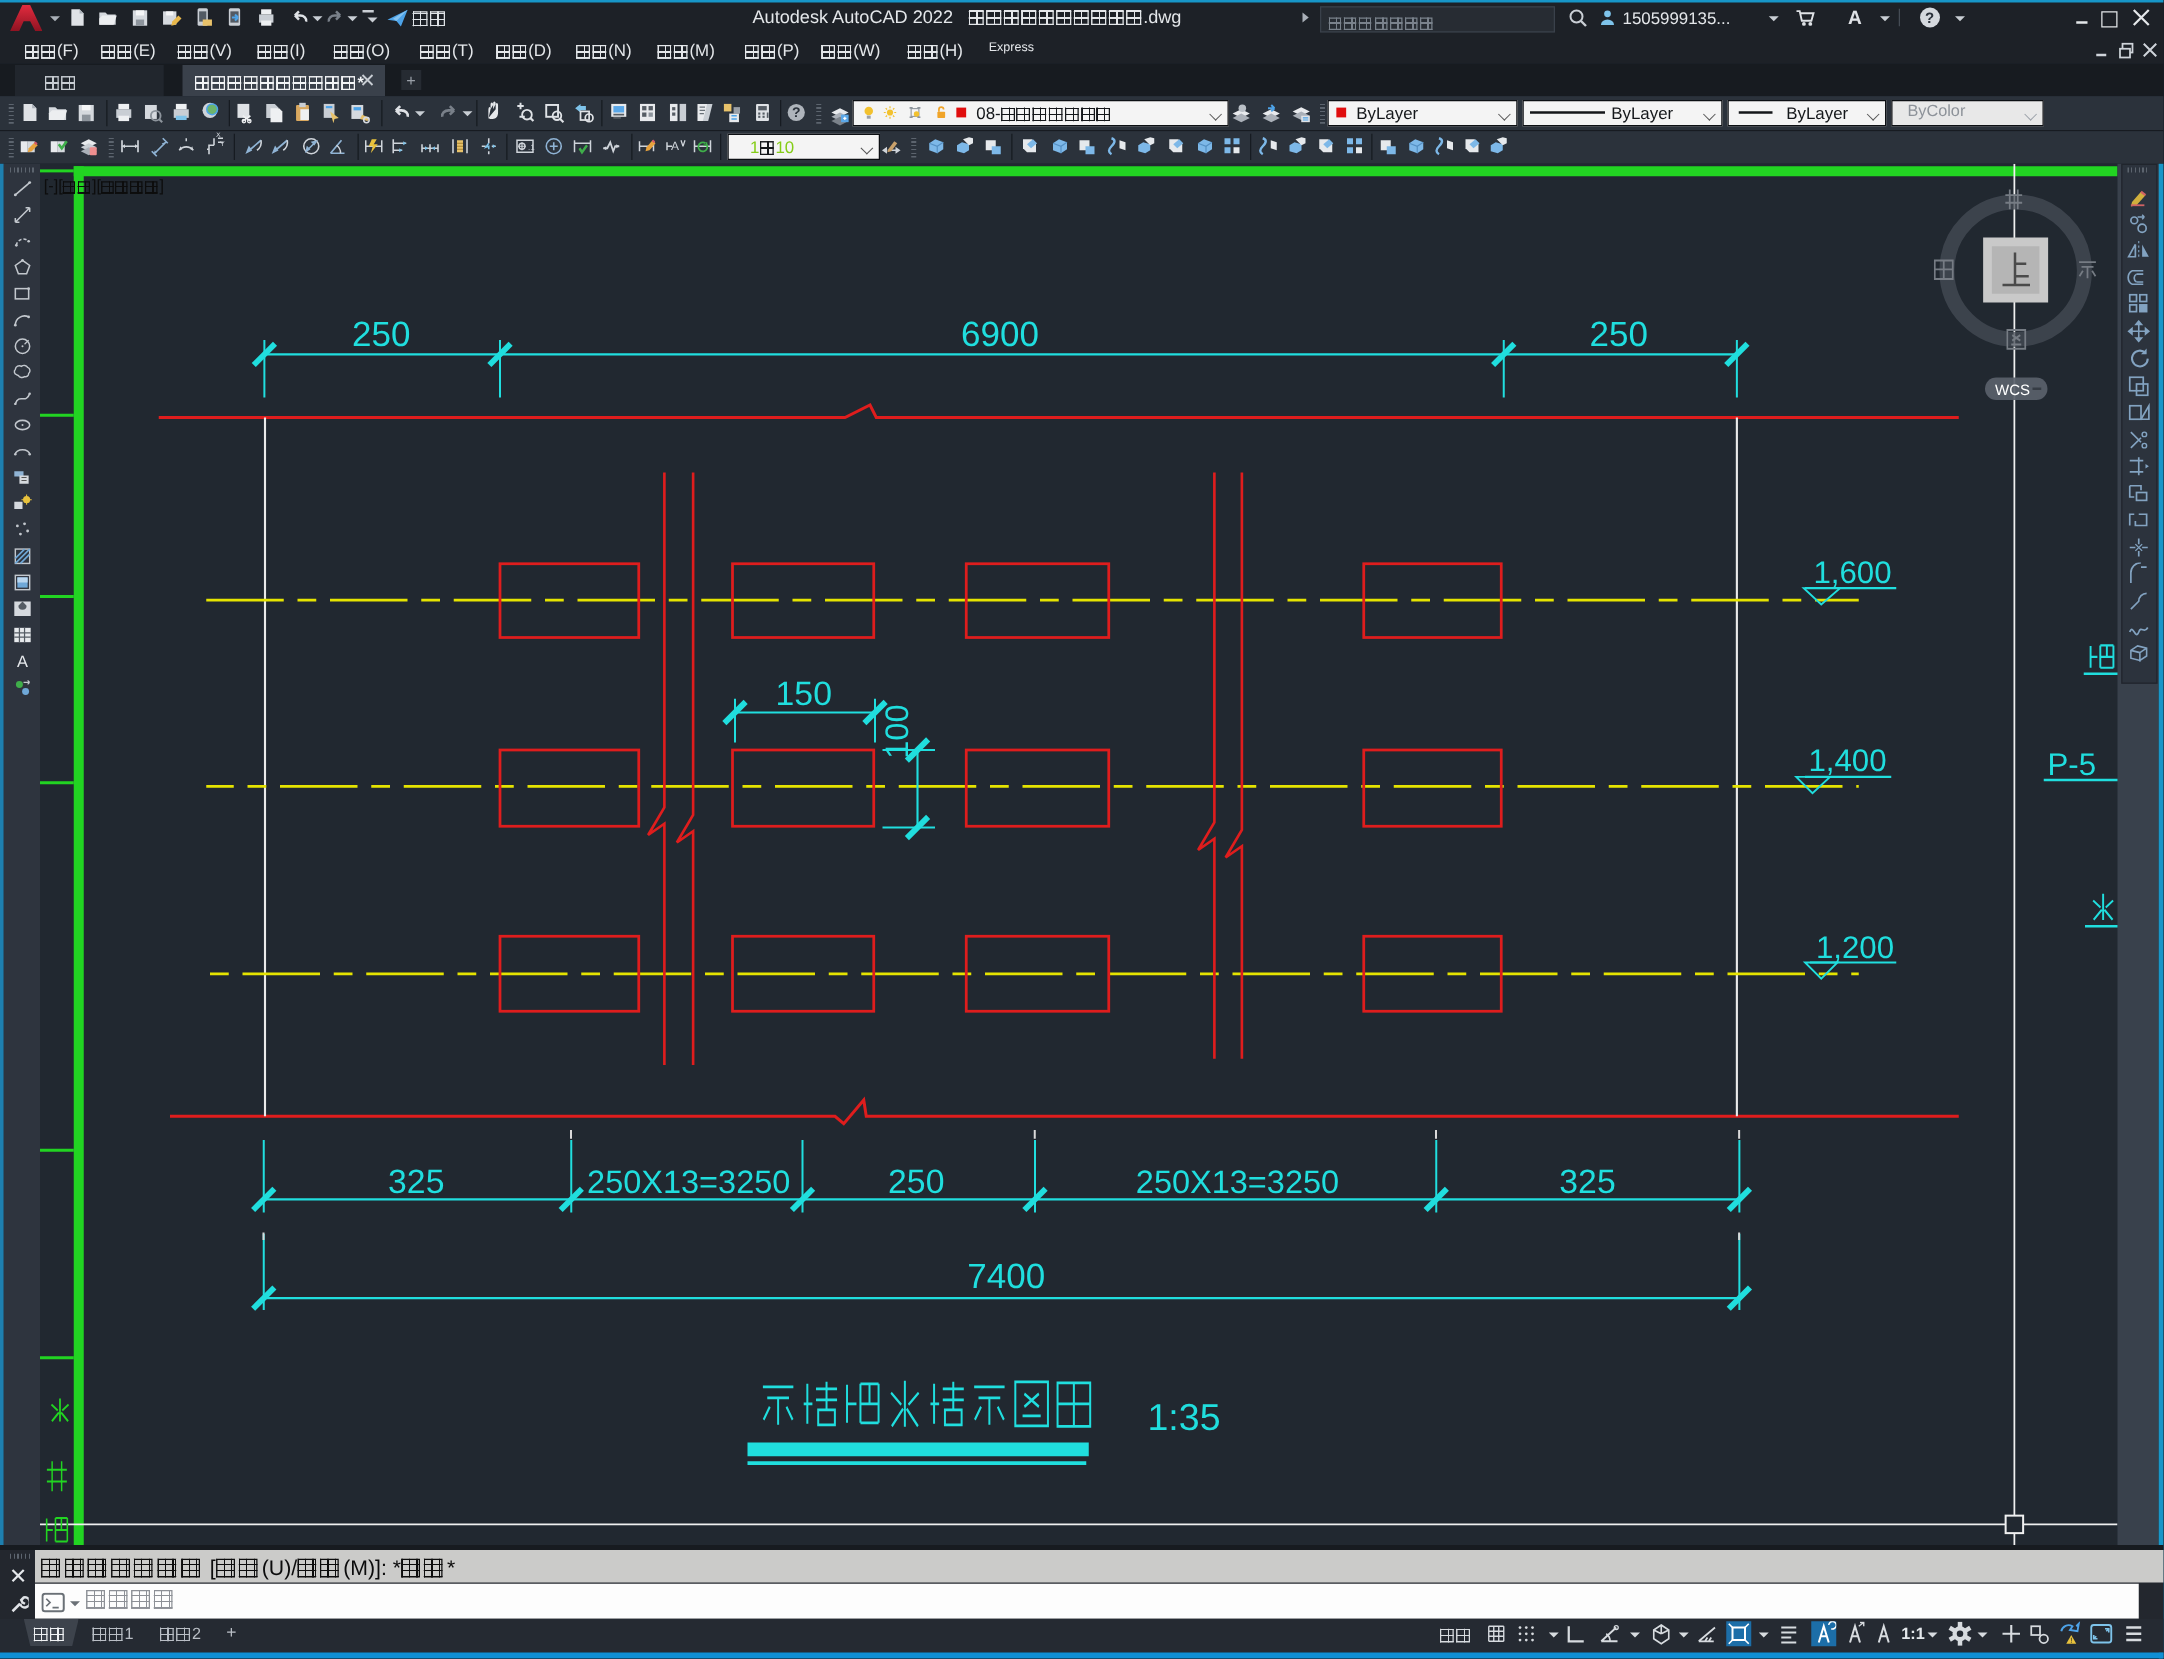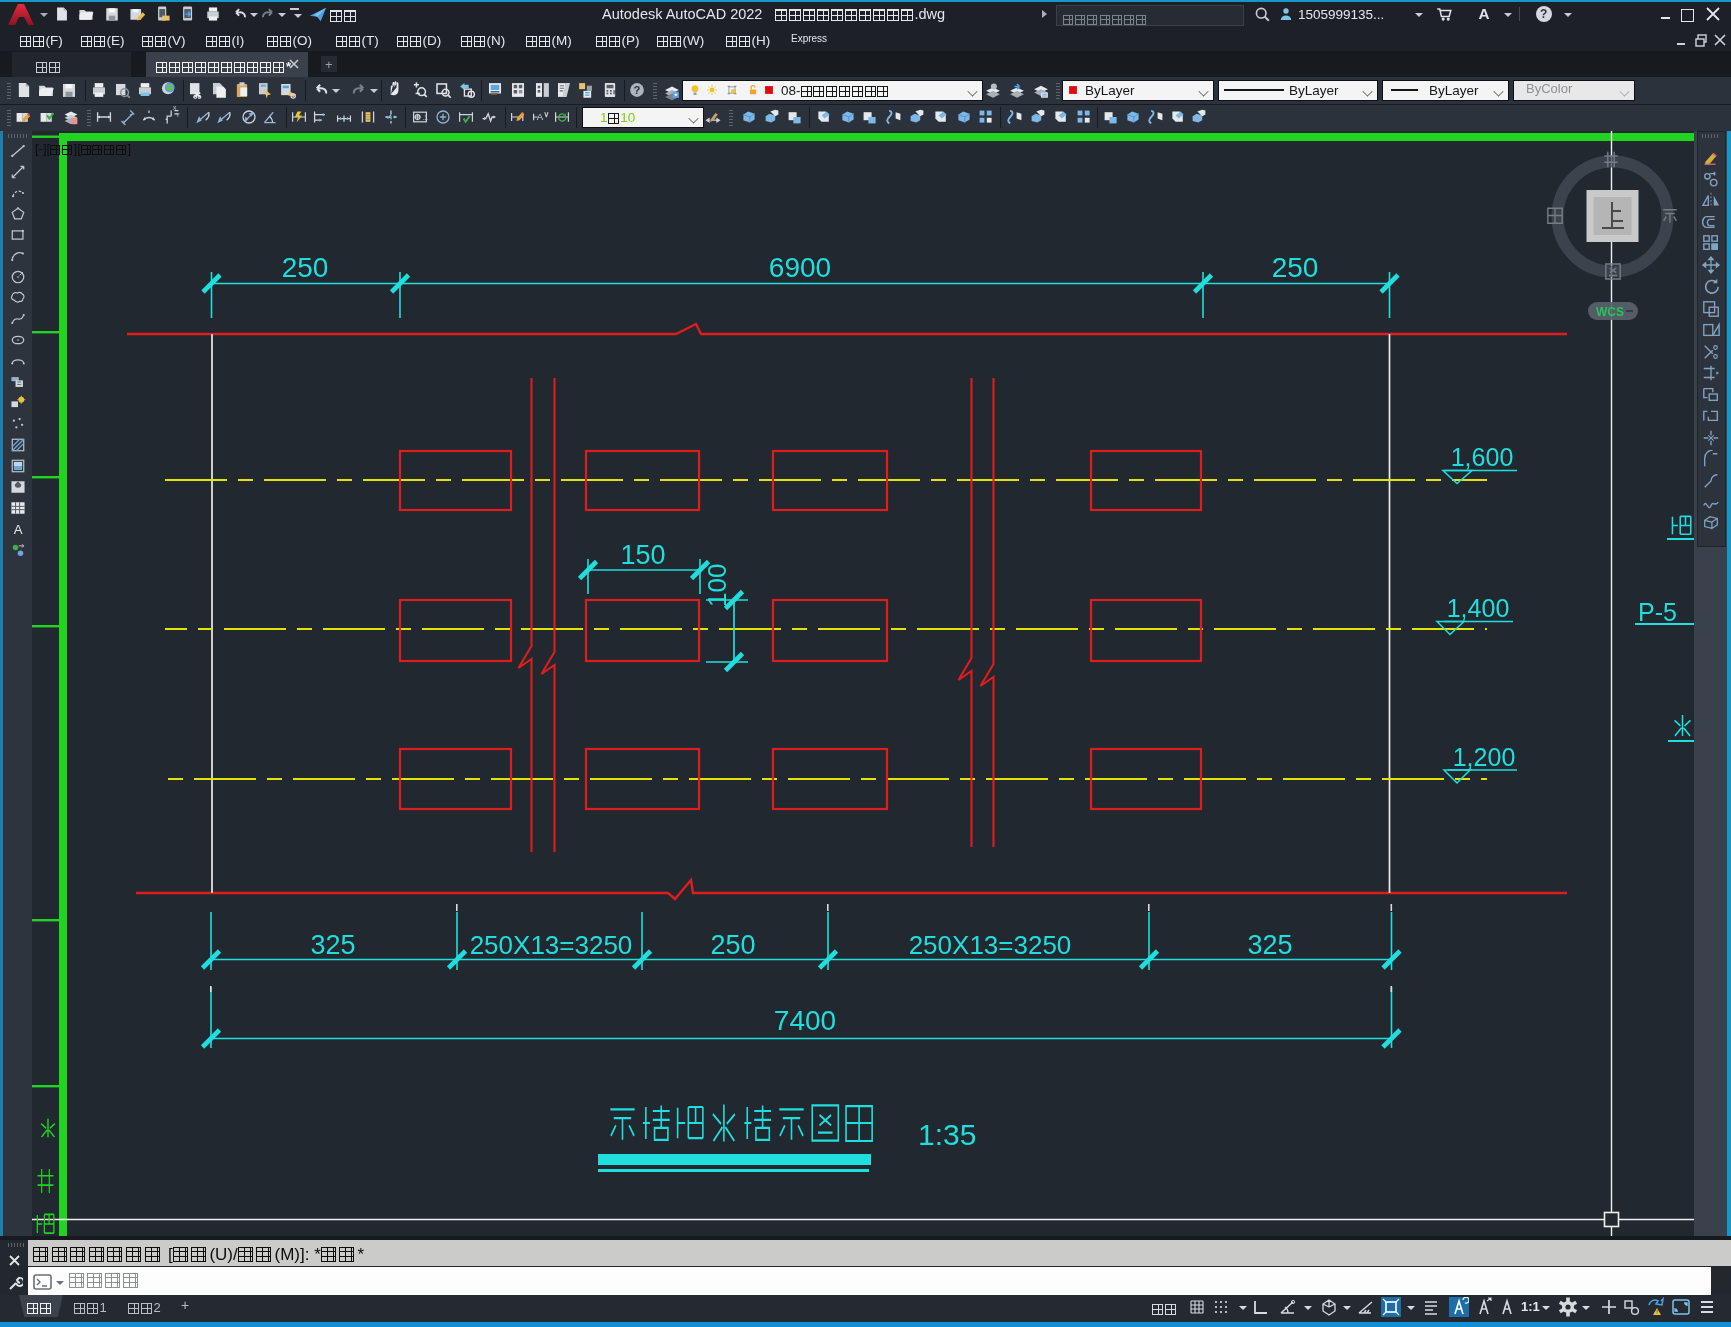--- a/index.html
+++ b/index.html
@@ -1178,21 +1178,21 @@
       <g transform="translate(0.0,0) scale(16,17)">
         <path d="M.05,.08 H.95 V.95 H.05 Z M.05,.5 H.95 M.5,.08 V.95" fill="none" stroke="#767c84" stroke-width="0.08823529411764706"></path>
       </g>
     </svg>
     <svg class="abs" style="left:1662px;top:207px" width="22" height="19">
       <g transform="translate(0.0,0) scale(16,17)">
         <path d="M.08,.16 H.92 M.2,.38 H.8 M.5,.38 V.92 M.27,.56 L.1,.82 M.73,.56 L.9,.82" fill="none" stroke="#767c84" stroke-width="0.08823529411764706"></path>
       </g>
     </svg>
     <div class="abs" style="left:1588px;top:302px;width:50px;height:18px;background:#5a616b;border-radius:9px;opacity:0.92"></div>
-    <div class="abs" style="left:1596px;top:305px;font-size:12px;font-weight:bold;color:#22c55e">WCS</div>
+    <div class="abs" style="left:1596px;top:305px;font-size:12px;font-weight:normal;color:#ffffff">WCS</div>
     <div class="abs" style="left:1626px;top:310px;width:7px;height:2px;background:#363c44"></div>
     <div class="abs" style="left:0;top:1236px;width:1731px;height:4px;background:#171b20"></div>
     <div class="abs" style="left:0;top:1240px;width:1731px;height:82px;background:#23272e"></div>
     <div class="abs" style="left:28px;top:1240px;width:1703px;height:26px;background:#cbcbc9"></div>
     <div class="abs" style="left:28px;top:1267px;width:1683px;height:28px;background:#fdfdfd"></div>
     <div class="abs hgrip" style="left:8px;top:1243px;width:17px;height:4px"></div>
     <svg class="abs" style="left:8px;top:1254px" width="13" height="13">
       <path d="M2,2 L11,11 M11,2 L2,11" stroke="#e4e7ea" stroke-width="1.8"></path>
     </svg>
     <svg class="abs" style="left:7px;top:1276px" width="16" height="16" viewBox="0 0 16 16">

